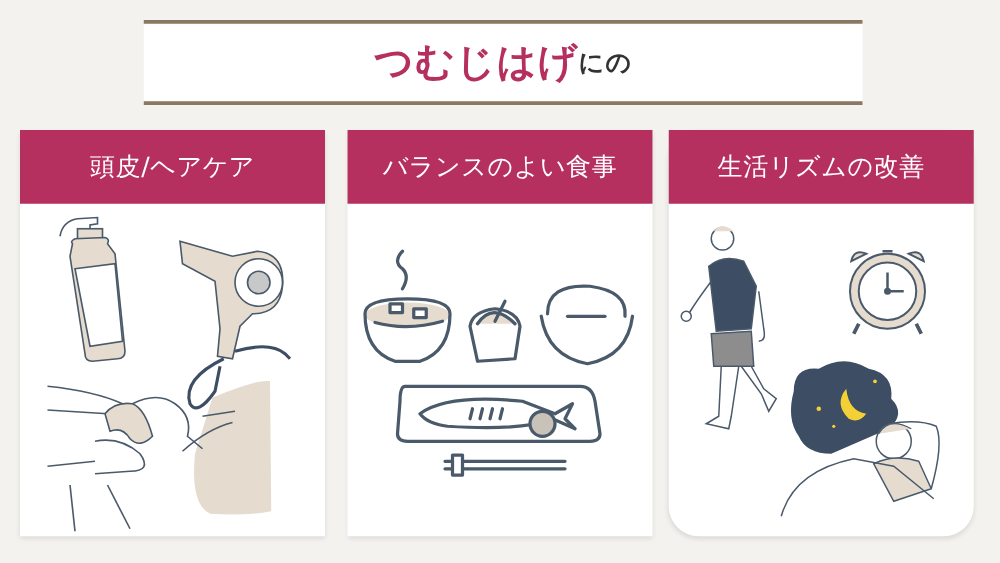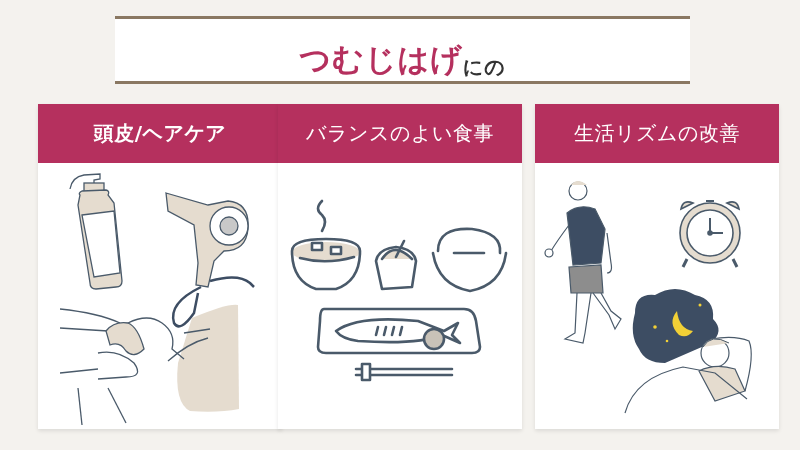--- a/index.html
+++ b/index.html
@@ -1,21 +1,21 @@
 <!DOCTYPE html>
 <html><head>
 <meta charset="utf-8">
 <style>
   * { margin:0; padding:0; box-sizing:border-box; }
   html, body { width:800px; height:450px; overflow:hidden; }
   body { background:#f4f2ee; font-family:"DejaVu Sans","Liberation Sans",sans-serif; position:relative; }
   .title-box {
     position:absolute; left:115px; top:16px; width:575px; height:68px;
     background:#ffffff; border-top:3px solid #8a7862; border-bottom:3px solid #8a7862;
-    display:flex; align-items:flex-end; justify-content:center; white-space:nowrap;
+    display:flex; align-items:center; justify-content:center; white-space:nowrap;
   }
   .title-box span { font-weight:bold; letter-spacing:1px; }
   .t-accent { color:#b5305e; font-size:31px; }
   .t-dark { color:#333333; font-size:31px; }
   .t-small { color:#333333; font-size:20px; }
   .card {
     position:absolute; top:104px; width:244px; height:325px; background:#ffffff;
     box-shadow:0 2px 4px rgba(0,0,0,0.10);
   }
   .card-header {
@@ -27,21 +27,21 @@
 </style>
 </head>
 <body>
 
 <div class="title-box">
   <span class="t-accent">つむじはげ</span>
   <span class="t-small">に</span>
   <span class="t-small">の</span>
 </div>
 
-<div class="card" style="left:38px;font-weight:bold;">
+<div class="card" style="left:16px;">
   <div class="card-header">頭皮/ヘアケア</div>
   <div class="card-body">
     <svg width="244" height="266" viewBox="0 0 244 266">
       <g fill="none" stroke="#4a5a6a" stroke-width="1.3">
         <path d="M32 26 Q34 14 46 12 L62 11 L62 16 L56 17 L56 22"></path>
         <rect x="46" y="20" width="20" height="10" fill="#e5dccf"></rect>
         <path d="M42 32 Q40 30 44 28 L68 27 Q72 28 70 32 L76 40 L84 118 Q84 124 78 124 L58 126 Q52 126 52 120 L40 42 Z" fill="#e5dccf"></path>
         <path d="M44 52 L76 48 L82 110 L56 114 Z" fill="#ffffff"></path>
       </g>
       <g fill="none" stroke="#4a5a6a" stroke-width="1.3">
@@ -99,21 +99,21 @@
         </g>
         <g>
           <path d="M78 206 L174 206 M78 212 L174 212"></path>
           <rect x="84" y="201" width="8" height="16" fill="#ffffff"></rect>
         </g>
       </g>
     </svg>
   </div>
 </div>
 
-<div class="card" style="left:535px;">
+<div class="card" style="left:535px;border-radius:24px;">
   <div class="card-header">生活リズムの改善</div>
   <div class="card-body">
     <svg width="244" height="266" viewBox="0 0 244 266">
       <g stroke="#4a5a6a" stroke-width="1.2" fill="none">
         <circle cx="43" cy="28" r="9" fill="#ffffff"></circle>
         <path d="M36 22 Q42 14 52 22" fill="#e5dccf" stroke="none"></path>
         <path d="M32 50 Q44 40 60 46 L70 66 L66 100 L38 102 Z" fill="#3d4d63"></path>
         <path d="M34 104 L66 102 L68 130 L36 130 Z" fill="#8d8d8d"></path>
         <path d="M34 62 Q22 78 16 88"></path>
         <circle cx="14" cy="90" r="4" fill="#ffffff"></circle>

